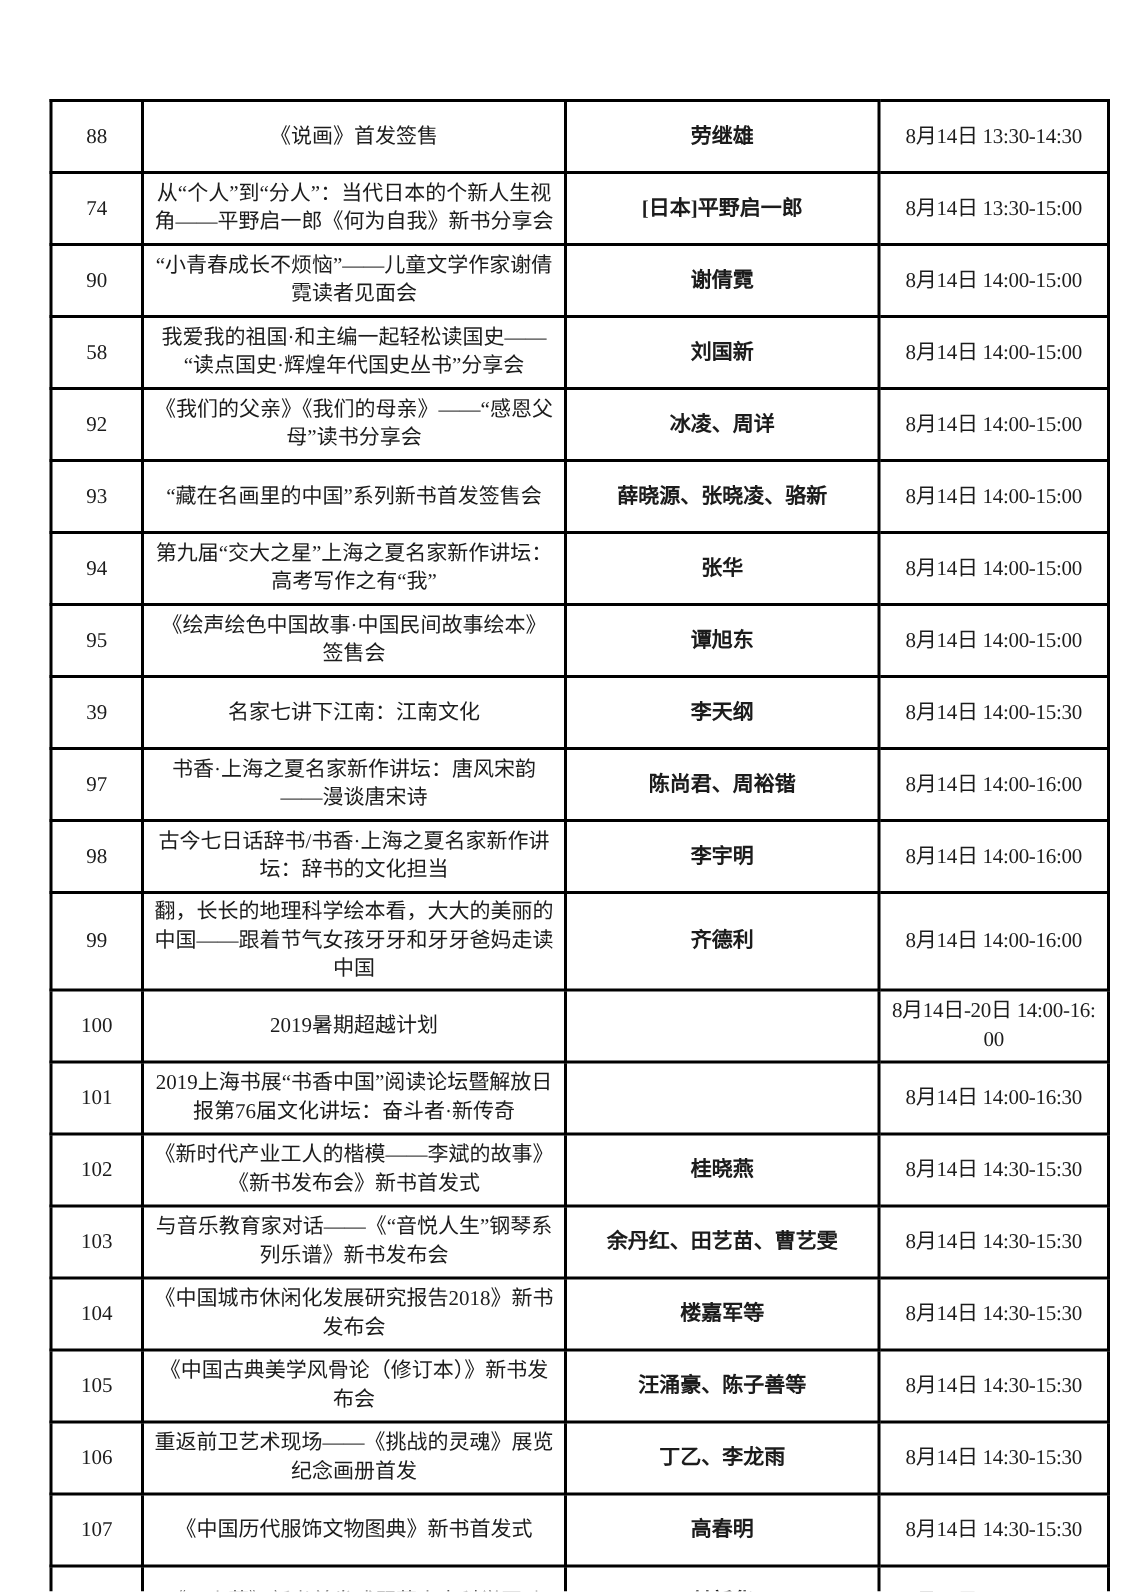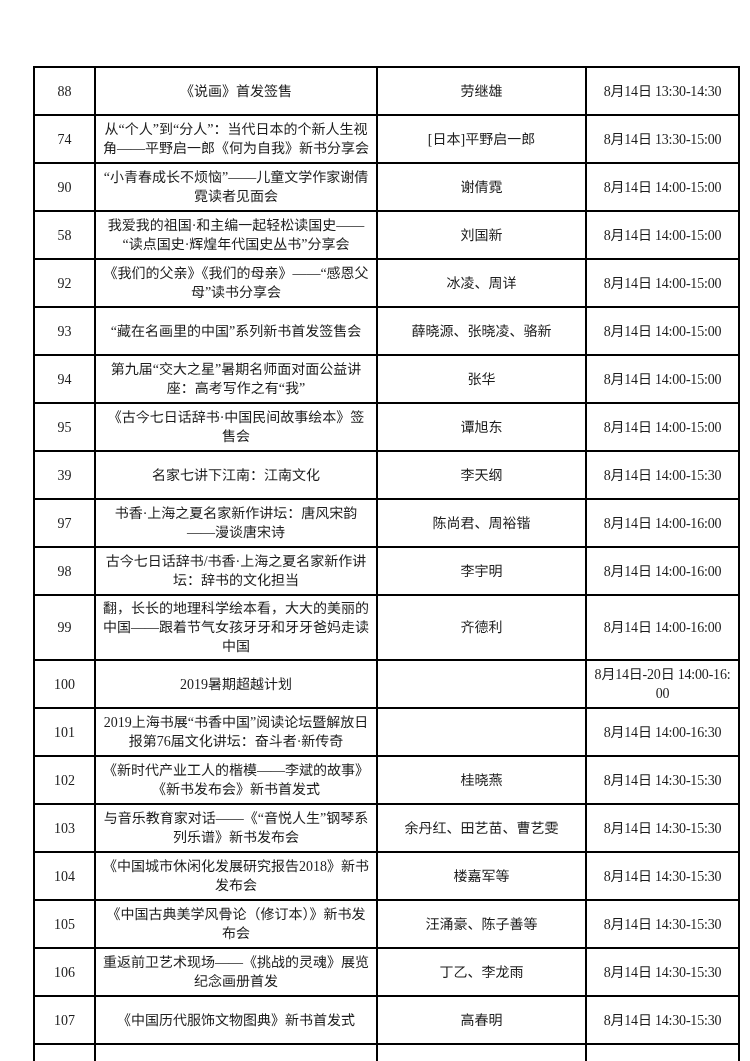--- a/index.html
+++ b/index.html
@@ -41,21 +41,21 @@
     min-height: 40px;
     height: 40px; 
     word-break: break-all;
   }
   td.col-no {
     width: 47px;
     font-size: 13px;
     font-family: "Liberation Serif", "DejaVu Serif", serif;
   }
   td.col-event   { width: 268px; }
-  td.col-speakers{ width: 195px; }
+  td.col-speakers{ width: 195px; font-weight: bold; }
   td.col-time    {
     width: 139px;
     font-size: 12.5px;
     letter-spacing: -0.2px;
   }
   tr.bold-row td.col-event {
     font-weight: normal;
   }
 </style>
 </head>
@@ -95,27 +95,27 @@
           <td class="col-time">8月14日 14:00-15:00</td>
         </tr>
         <tr>
           <td class="col-no">93</td>
           <td class="col-event">“藏在名画里的中国”系列新书首发签售会</td>
           <td class="col-speakers">薛晓源、张晓凌、骆新</td>
           <td class="col-time">8月14日 14:00-15:00</td>
         </tr>
         <tr>
           <td class="col-no">94</td>
-          <td class="col-event">第九届“交大之星”暑期名师面对面公益讲座：高考写作之有“我”</td>
+          <td class="col-event">第九届“交大之星”上海之夏名家新作讲坛：高考写作之有“我”</td>
           <td class="col-speakers">张华</td>
           <td class="col-time">8月14日 14:00-15:00</td>
         </tr>
         <tr>
           <td class="col-no">95</td>
-          <td class="col-event">《古今七日话辞书·中国民间故事绘本》签售会</td>
+          <td class="col-event">《绘声绘色中国故事·中国民间故事绘本》签售会</td>
           <td class="col-speakers">谭旭东</td>
           <td class="col-time">8月14日 14:00-15:00</td>
         </tr>
         <tr>
           <td class="col-no">39</td>
           <td class="col-event">名家七讲下江南：江南文化</td>
           <td class="col-speakers">李天纲</td>
           <td class="col-time">8月14日 14:00-15:30</td>
         </tr>
         <tr>

